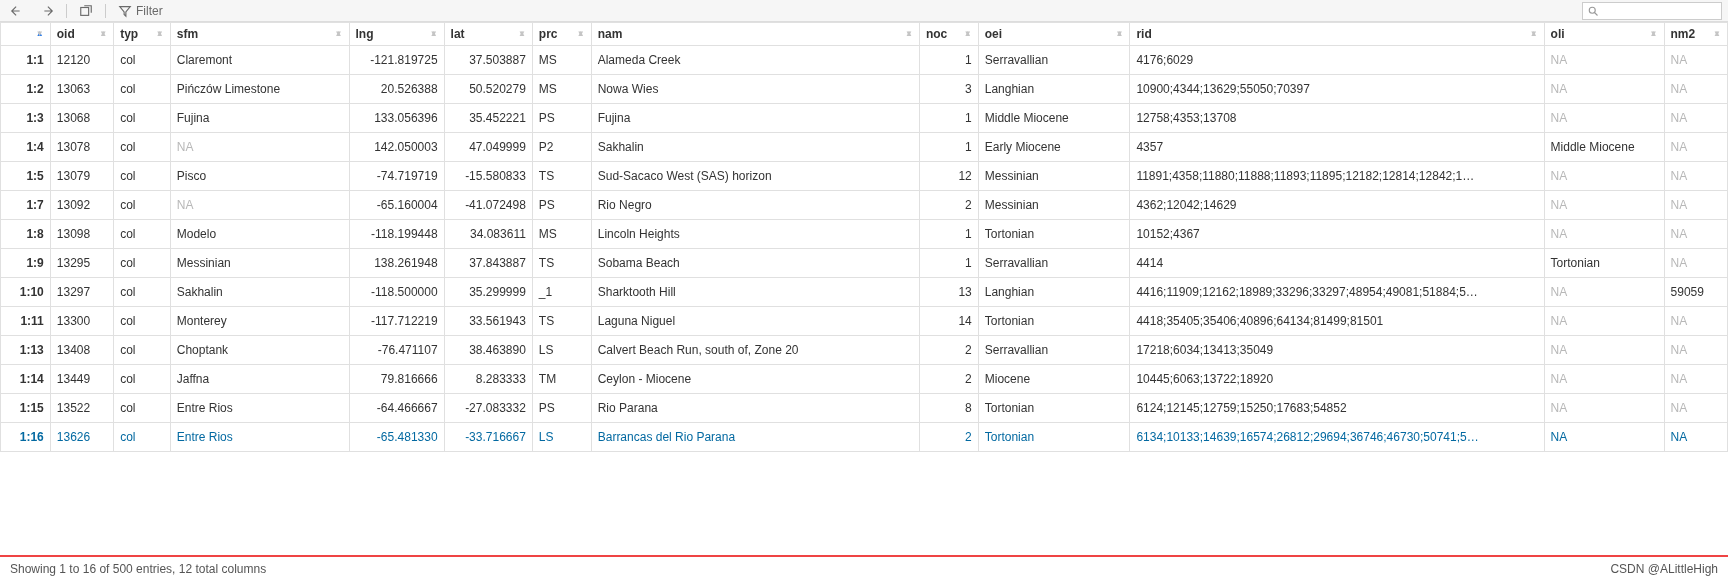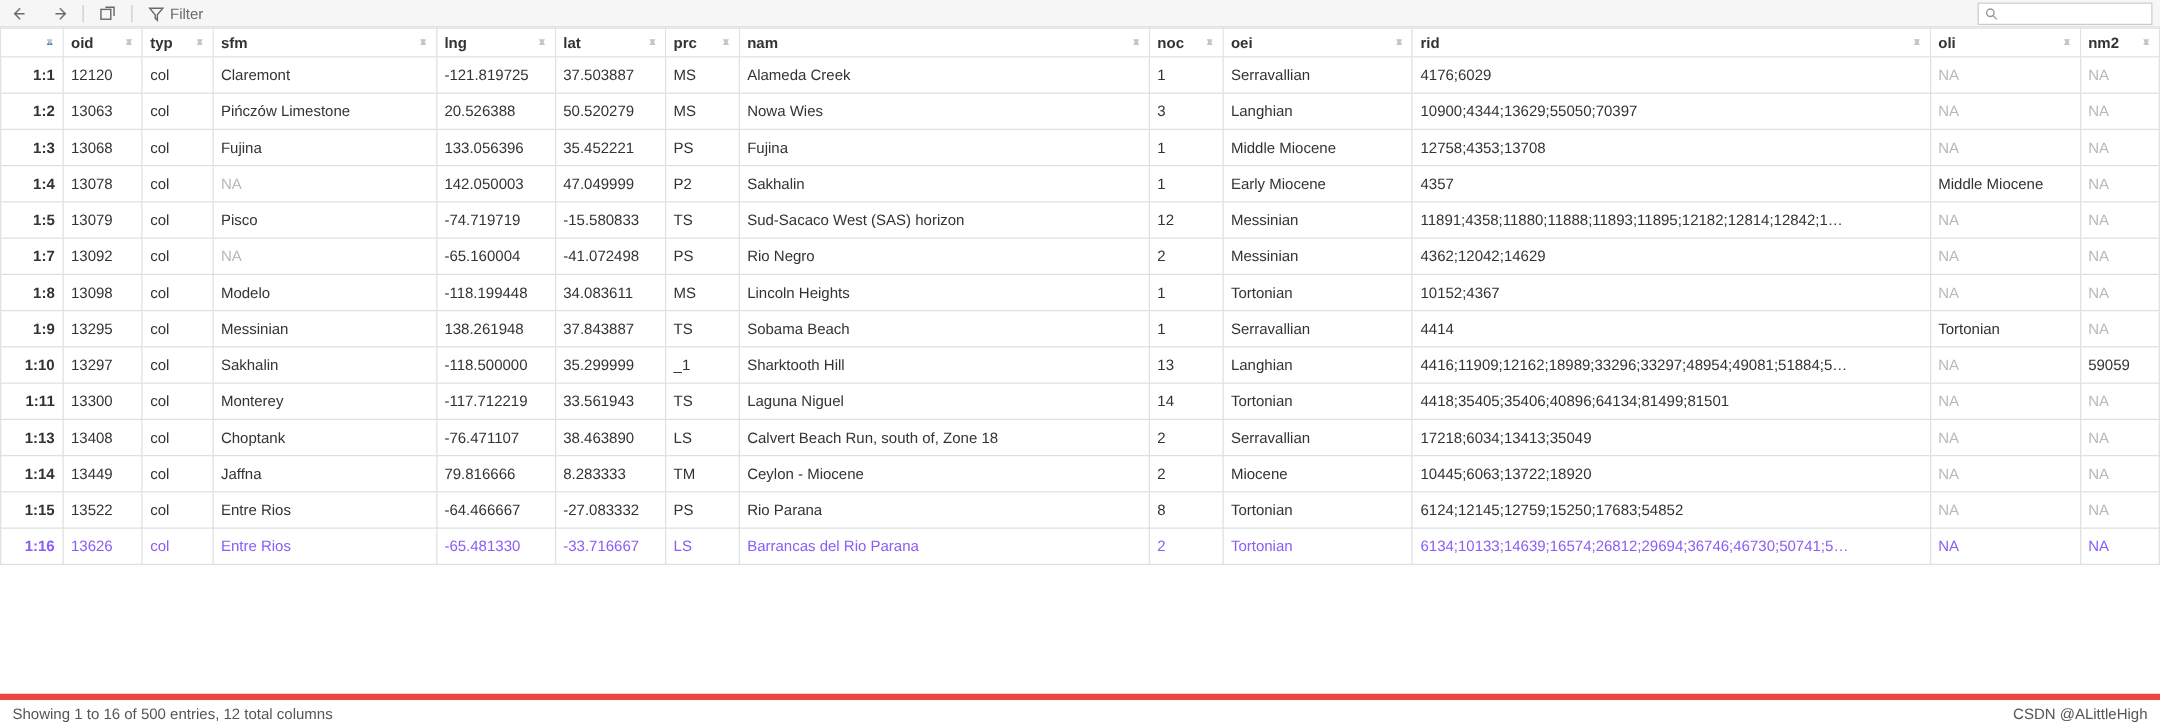--- a/index.html
+++ b/index.html
@@ -77,33 +77,33 @@
       color:#333;
     }
     tbody tr { height:29px;padding-left:10px; }
     th.rownum-col, td.rownum {
       background:#fff;
       font-weight:700;
       text-align:right;
       width:44px;
     }
     .na { color:#b8b8b8; }
-    td.num { text-align:left; }
+    td.num { text-align:right; }
     .footer {
       display:flex; align-items:center; justify-content:space-between;
       padding:5px 10px; font-size:12px;
-      border-top:5px solid #ef4444;
+      border-top:2px solid #ef4444;
       color:#555; background:#fff; height:26px;
     }
     
     .w-rownum{width:44px}.w-oid{width:56px}.w-typ{width:50px}.w-sfm{width:158px}
     .w-lng{width:84px}.w-lat{width:78px}.w-prc{width:52px}.w-nam{width:290px}
     .w-noc{width:52px}.w-oei{width:134px}.w-rid{width:366px}.w-oli{width:106px}.w-nm2{width:56px}
     
-    tbody tr.partial td { color:#8b5cf6; }
+    tbody tr.partial td { color:#0369a1; }
   </style>
 </head>
 <body>
 
 <div class="toolbar">
   <div class="toolbar-left">
     <span class="tb-btn">
       <svg viewBox="0 0 16 16" fill="none" stroke="currentColor" stroke-width="1.3">
           <path d="M7 3 L2 8 L7 13 M2 8 H11"></path>
         </svg>
@@ -412,21 +412,21 @@
           <td class="w-nm2 na">NA</td>
         </tr>
         <tr>
           <td class="w-rownum rownum">1:13</td>
           <td class="w-oid">13408</td>
           <td class="w-typ">col</td>
           <td class="w-sfm">Choptank</td>
           <td class="w-lng num">-76.471107</td>
           <td class="w-lat num">38.463890</td>
           <td class="w-prc">LS</td>
-          <td class="w-nam">Calvert Beach Run, south of, Zone 18</td>
+          <td class="w-nam">Calvert Beach Run, south of, Zone 20</td>
           <td class="w-noc num">2</td>
           <td class="w-oei">Serravallian</td>
           <td class="w-rid">17218;6034;13413;35049</td>
           <td class="w-oli na">NA</td>
           <td class="w-nm2 na">NA</td>
         </tr>
         <tr>
           <td class="w-rownum rownum">1:14</td>
           <td class="w-oid">13449</td>
           <td class="w-typ">col</td>

